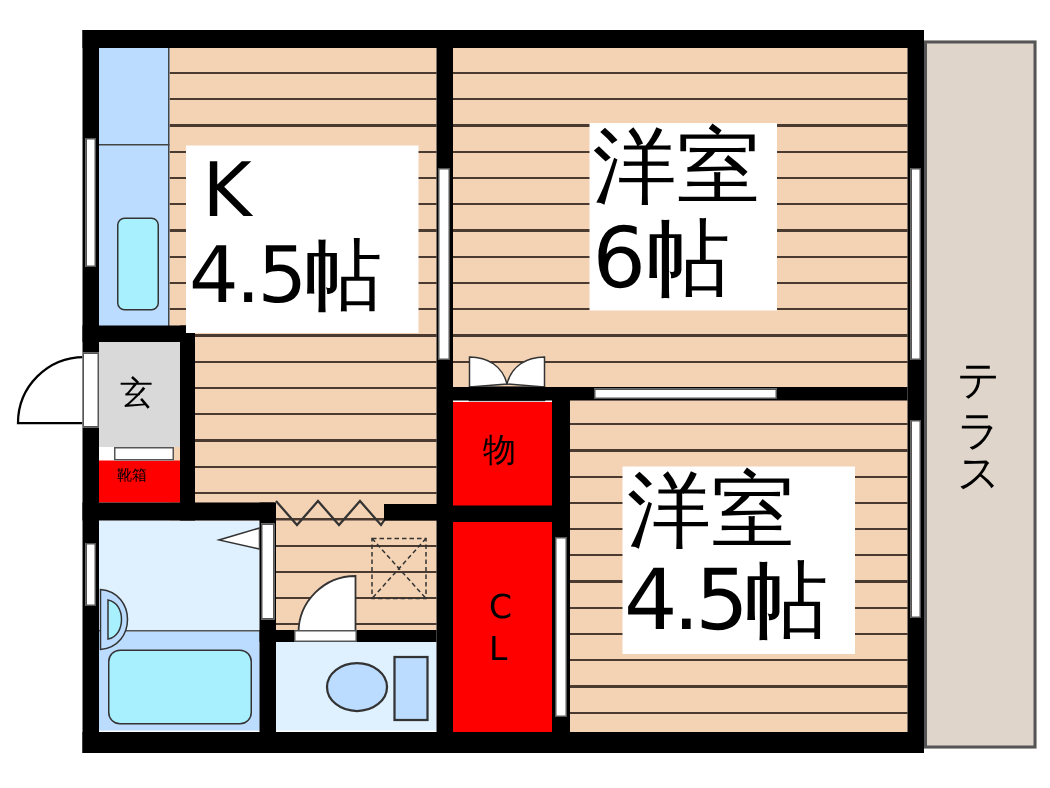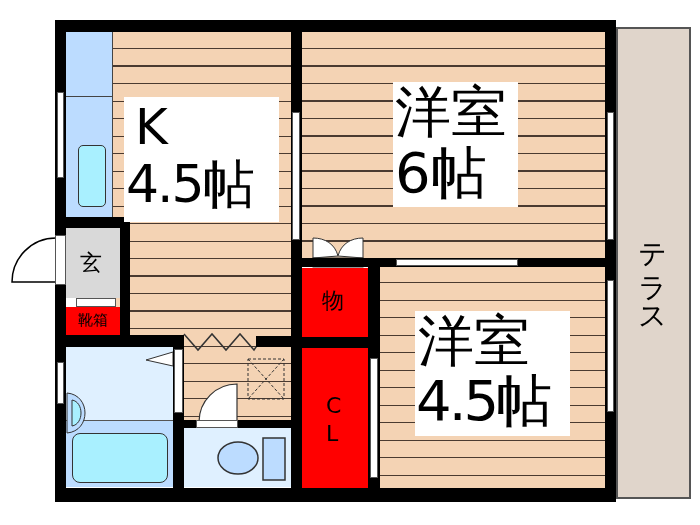--- a/index.html
+++ b/index.html
@@ -24,21 +24,21 @@
 <div class="floor" style="left:380px;top:266px;width:225px;height:222px;"></div>
 <div class="floor" style="left:183px;top:347px;width:108px;height:74px;"></div>
 
 <div class="abs" style="left:66px;top:32px;width:47px;height:186px;background:#bcdcff;border-right:1px solid #444;"></div>
 <div class="abs" style="left:66px;top:96px;width:47px;height:1px;background:#444;"></div>
 <div class="abs" style="left:78px;top:145px;width:28px;height:62px;background:#a9f0ff;border:1px solid #333;border-radius:5px;"></div>
 
 <div class="abs" style="left:66px;top:228px;width:60px;height:70px;background:#d9d9d9;"></div>
 <div class="txt" style="left:80px;top:252px;font-size:22px;">玄</div>
 <div class="red" style="left:66px;top:307px;width:54px;height:28px;"></div>
-<div class="txt" style="left:78px;top:313px;font-size:15px;">靴箱</div>
+<div class="txt" style="left:78px;top:313px;font-size:10px;">靴箱</div>
 <div class="win" style="left:76px;top:298px;width:40px;height:9px;"></div>
 
 <svg class="abs" style="left:8px;top:234px;" width="50" height="52">
   <path d="M48 4 A44 44 0 0 0 4 48 L48 48" fill="#fff" stroke="#000" stroke-width="1.5"></path>
 </svg>
 
 <div class="abs" style="left:66px;top:347px;width:107px;height:140px;background:#dff0ff;"></div>
 <div class="abs" style="left:66px;top:420px;width:107px;height:67px;background:#bcdcff;border-top:1px solid #555;"></div>
 <div class="abs" style="left:72px;top:433px;width:96px;height:50px;background:#a9f0ff;border:1.5px solid #333;border-radius:8px;"></div>
 <svg class="abs" style="left:66px;top:392px;" width="26" height="42">

